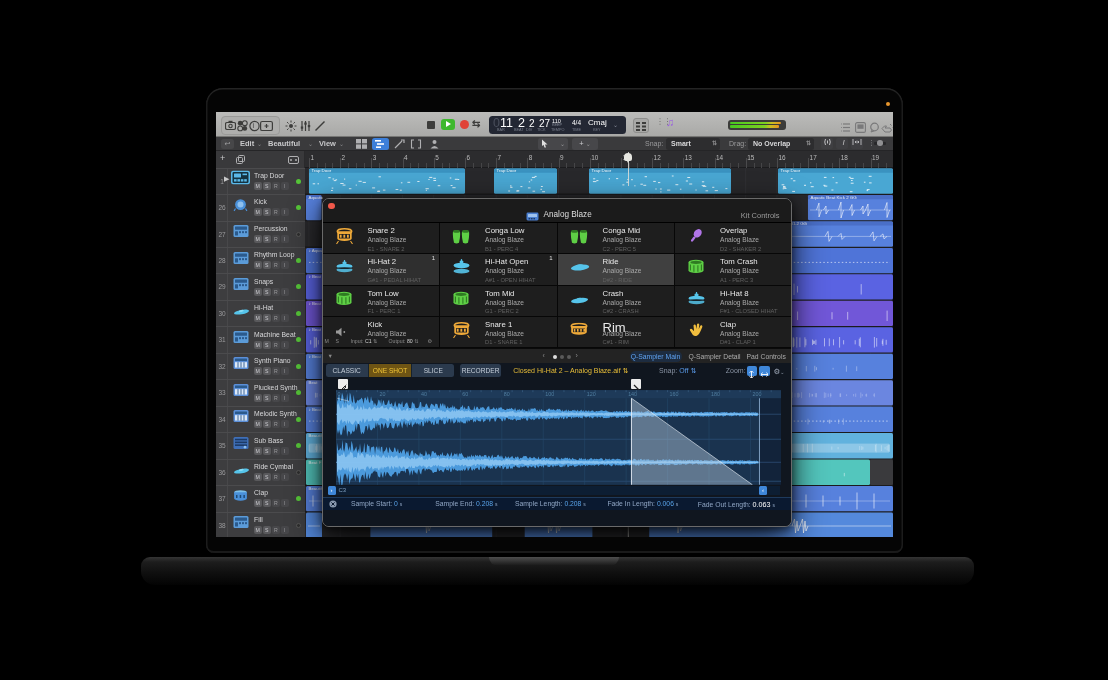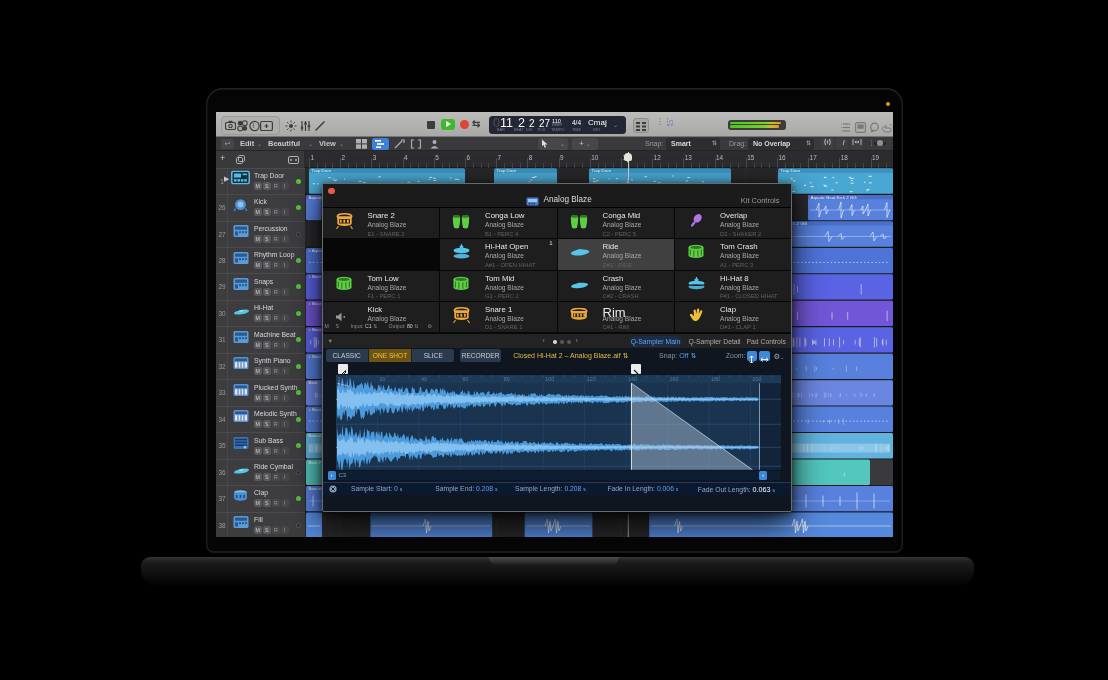--- a/index.html
+++ b/index.html
@@ -1544,21 +1544,21 @@
           <path d="M495 358.0 L497.5 351.0 L498.5 365.0 L500 353.0 L501 363.0 L503 358.0" stroke="rgba(255,255,255,0.9)" stroke-width="0.8" fill="none"></path>
         </g>
         <line x1="323.3" y1="346" x2="323.3" y2="369" stroke="rgba(200,200,195,0.8)" stroke-width="1"></line>
       </svg>
     </div>
 
 <div style="position:absolute;left:411.8px;top:40px;width:1px;height:34px;background:rgba(225,225,218,0.85)"></div>
 <div style="position:absolute;left:408.3px;top:40.5px;width:8px;height:8px;background:#e6e6e0;border-radius:4px 4px 2px 2px"></div>
 <div style="position:absolute;left:409.8px;top:47px;width:0;height:0;border-left:2.5px solid transparent;border-right:2.5px solid transparent;border-top:4px solid #e6e6e0"></div>
 
-<div style="position:absolute;left:105.5px;top:71px;width:470px;height:329px;background:#161616;border-radius:2px;border:1px solid #6a6a6a;box-shadow:0 12px 32px rgba(0,0,0,0.85), 0 2px 8px rgba(0,0,0,0.6);box-sizing:border-box;overflow:hidden">
+<div style="position:absolute;left:105.5px;top:86px;width:470px;height:329px;background:#161616;border-radius:7px;border:1px solid #6a6a6a;box-shadow:0 12px 32px rgba(0,0,0,0.85), 0 2px 8px rgba(0,0,0,0.6);box-sizing:border-box;overflow:hidden">
 <div style="position:absolute;left:0;top:0;width:100%;height:24px;background:#1b1b1b;border-bottom:1px solid #000;box-sizing:border-box">
   <div style="position:absolute;left:5.5px;top:3.5px;width:6.5px;height:6.5px;border-radius:50%;background:#f0584a"></div>
   <div style="position:absolute;left:203px;top:13px;line-height:0"><svg width="13" height="9" viewBox="0 0 13 9" style="vertical-align:-1px">
             <rect x="0.5" y="0.5" width="12" height="8" rx="1.4" fill="#4a7fd0"></rect>
             <rect x="2" y="2" width="9" height="3" rx="0.6" fill="#9ec2ee"></rect>
             <g fill="#1d3a66">
               <rect x="2.6" y="6" width="1.6" height="1.4"></rect>
               <rect x="5" y="6" width="1.6" height="1.4"></rect>
               <rect x="7.4" y="6" width="1.6" height="1.4"></rect>
             </g>
@@ -1618,20 +1618,33 @@
         <div style="position:absolute;left:352.5px;top:0.0px;width:116.5px;height:30.3px;background:#1e1e1e">
 <div style="position:absolute;left:12px;top:50%;transform:translateY(-50%)"><svg width="18" height="17" viewBox="0 0 18 17">
               <g transform="rotate(38 9 8)">
 <ellipse cx="9" cy="5.2" rx="3.6" ry="4.6" fill="#b175e8"></ellipse>
 <rect x="7.9" y="9.5" width="2.2" height="6" rx="1.1" fill="#b175e8"></rect>
               </g>
             </svg></div>
 <div style="position:absolute;left:45px;top:3px;color:#e8e8e8;font-size:7.8px;white-space:nowrap">Overlap</div>
 <div style="position:absolute;left:45px;top:13px;color:#a8a8a8;font-size:6.6px;white-space:nowrap">Analog Blaze</div>
 <div style="position:absolute;left:45px;top:22.5px;color:#606060;font-size:5.8px;white-space:nowrap">D2 - SHAKER 2</div>
+        </div>
+        <div style="position:absolute;left:0.0px;top:31.3px;width:116.5px;height:30.3px;background:#2f2f2f">
+<div style="position:absolute;left:12px;top:50%;transform:translateY(-50%)"><svg width="19" height="16" viewBox="0 0 19 16">
+<ellipse cx="9.5" cy="4" rx="2.2" ry="1.4" fill="#56c4ea"></ellipse>
+<rect x="8.9" y="1" width="1.2" height="3" fill="#56c4ea"></rect>
+<ellipse cx="9.5" cy="7.4" rx="8" ry="2.6" fill="#56c4ea"></ellipse>
+<ellipse cx="9.5" cy="10.8" rx="8" ry="2.4" fill="#56c4ea" opacity="0.85"></ellipse>
+<ellipse cx="9.5" cy="9.1" rx="8.4" ry="0.8" fill="#15242b"></ellipse>
+            </svg></div>
+<div style="position:absolute;left:45px;top:3px;color:#e8e8e8;font-size:7.8px;white-space:nowrap">Hi-Hat 2</div>
+<div style="position:absolute;left:45px;top:13px;color:#a8a8a8;font-size:6.6px;white-space:nowrap">Analog Blaze</div>
+<div style="position:absolute;left:45px;top:22.5px;color:#606060;font-size:5.8px;white-space:nowrap">G#1 - PEDAL HIHAT</div>
+          <div style="position:absolute;right:4px;top:1px;color:#e0e0e0;font-size:6px">1</div>
         </div>
         <div style="position:absolute;left:117.5px;top:31.3px;width:116.5px;height:30.3px;background:#1e1e1e">
 <div style="position:absolute;left:12px;top:50%;transform:translateY(-50%)"><svg width="19" height="17" viewBox="0 0 19 17">
 <ellipse cx="9.5" cy="3.4" rx="2" ry="1.3" fill="#56c4ea"></ellipse>
 <rect x="8.9" y="0.6" width="1.2" height="2.6" fill="#56c4ea"></rect>
 <ellipse cx="9.5" cy="7" rx="8" ry="2.7" fill="#56c4ea"></ellipse>
 <ellipse cx="9.5" cy="12.6" rx="8" ry="2.3" fill="#56c4ea" opacity="0.9"></ellipse>
             </svg></div>
 <div style="position:absolute;left:45px;top:3px;color:#e8e8e8;font-size:7.8px;white-space:nowrap">Hi-Hat Open</div>
 <div style="position:absolute;left:45px;top:13px;color:#a8a8a8;font-size:6.6px;white-space:nowrap">Analog Blaze</div>

